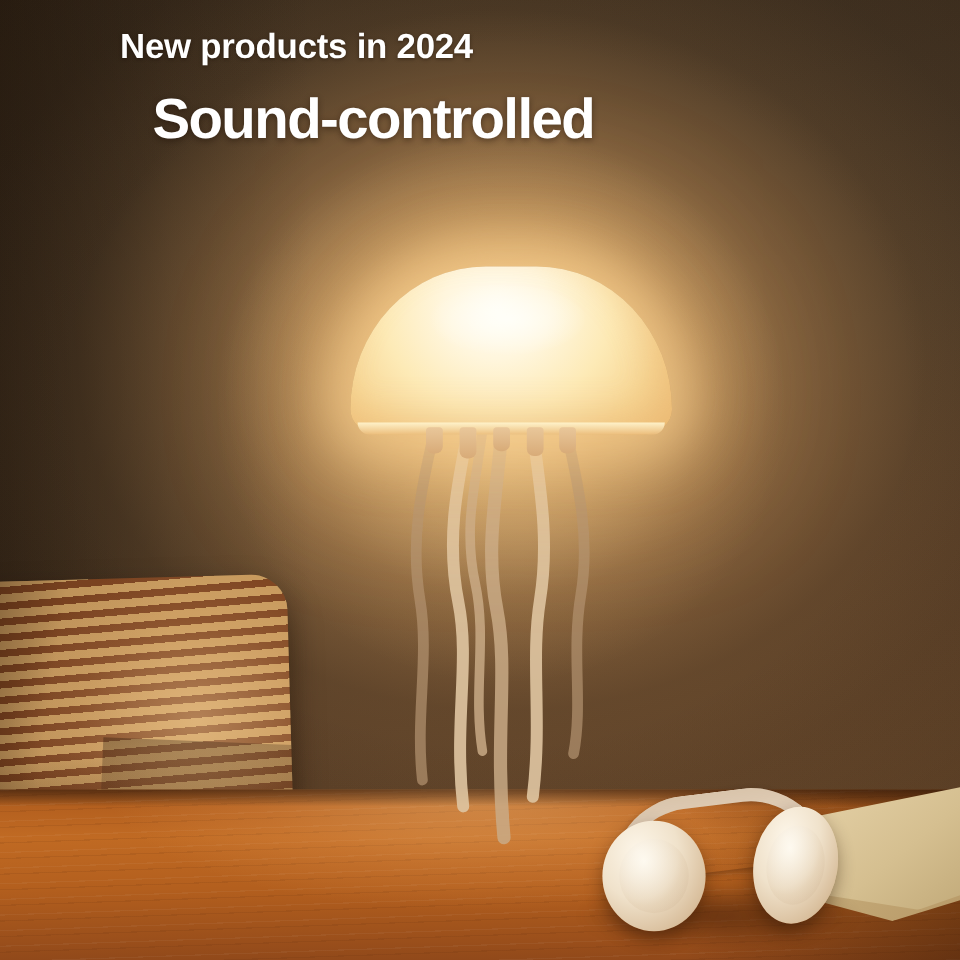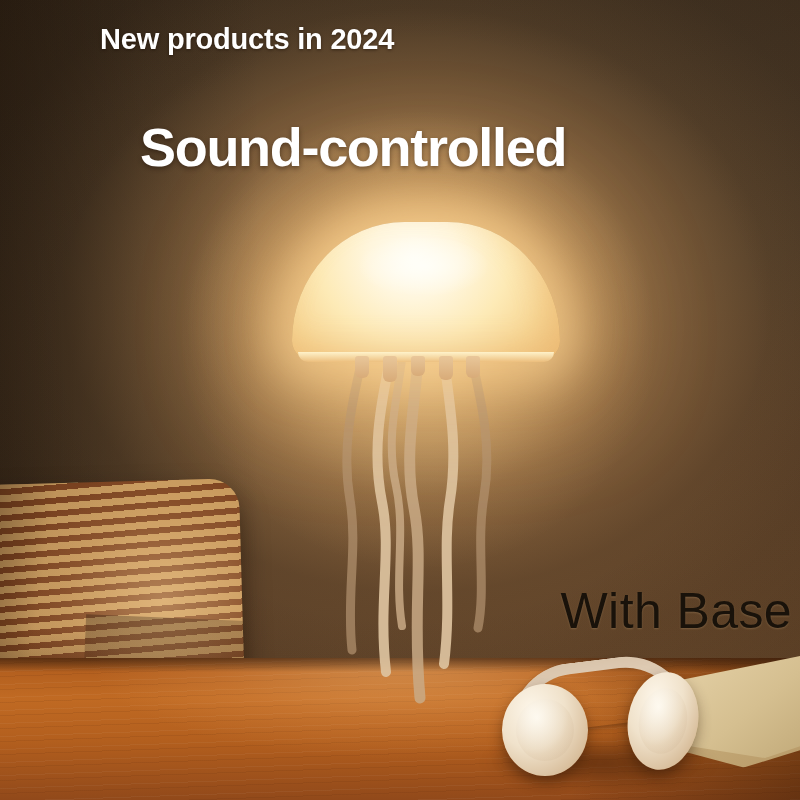--- a/index.html
+++ b/index.html
@@ -198,25 +198,24 @@
 
   
   .kicker {
     position:absolute; left:100px; top:23px;
     font-size:29px; font-weight:700; color:#ffffff;
     letter-spacing:-0.2px;
     text-shadow:0 1px 3px rgba(25,12,4,0.55);
     white-space:nowrap;
   }
   .title {
-    position:absolute; left:140px; top:74px;
-    font-size:54px; font-weight:700; color:#ffffff;
+    position:absolute; left:127px; top:74px;
+    font-size:47px; font-weight:700; color:#ffffff;
     line-height:1.08; letter-spacing:-1.3px;
     text-shadow:0 2px 5px rgba(25,12,4,0.45);
-    margin-top:44px;
   }
   .title .l2 { display:block; }
 
   .with-base {
     position:absolute; right:8px; top:582px;
     font-size:50px; font-weight:400; color:#19120a;
     letter-spacing:0.4px;
     text-shadow:0 1px 2px rgba(255,220,170,0.18);
     white-space:nowrap;
   }
@@ -291,16 +290,15 @@
     <div class="nub" style="left:439px; top:356px; height:24px;"></div>
     <div class="nub" style="left:466px; top:356px;"></div>
   </div>
 
   <div class="kicker">New products in 2024</div>
 
   <div class="title">
     <span class="l1">Sound-controlled</span>
   </div>
 
-  <div class="with-base">With Base</div>
 
 
 </div>
 
 </body></html>

